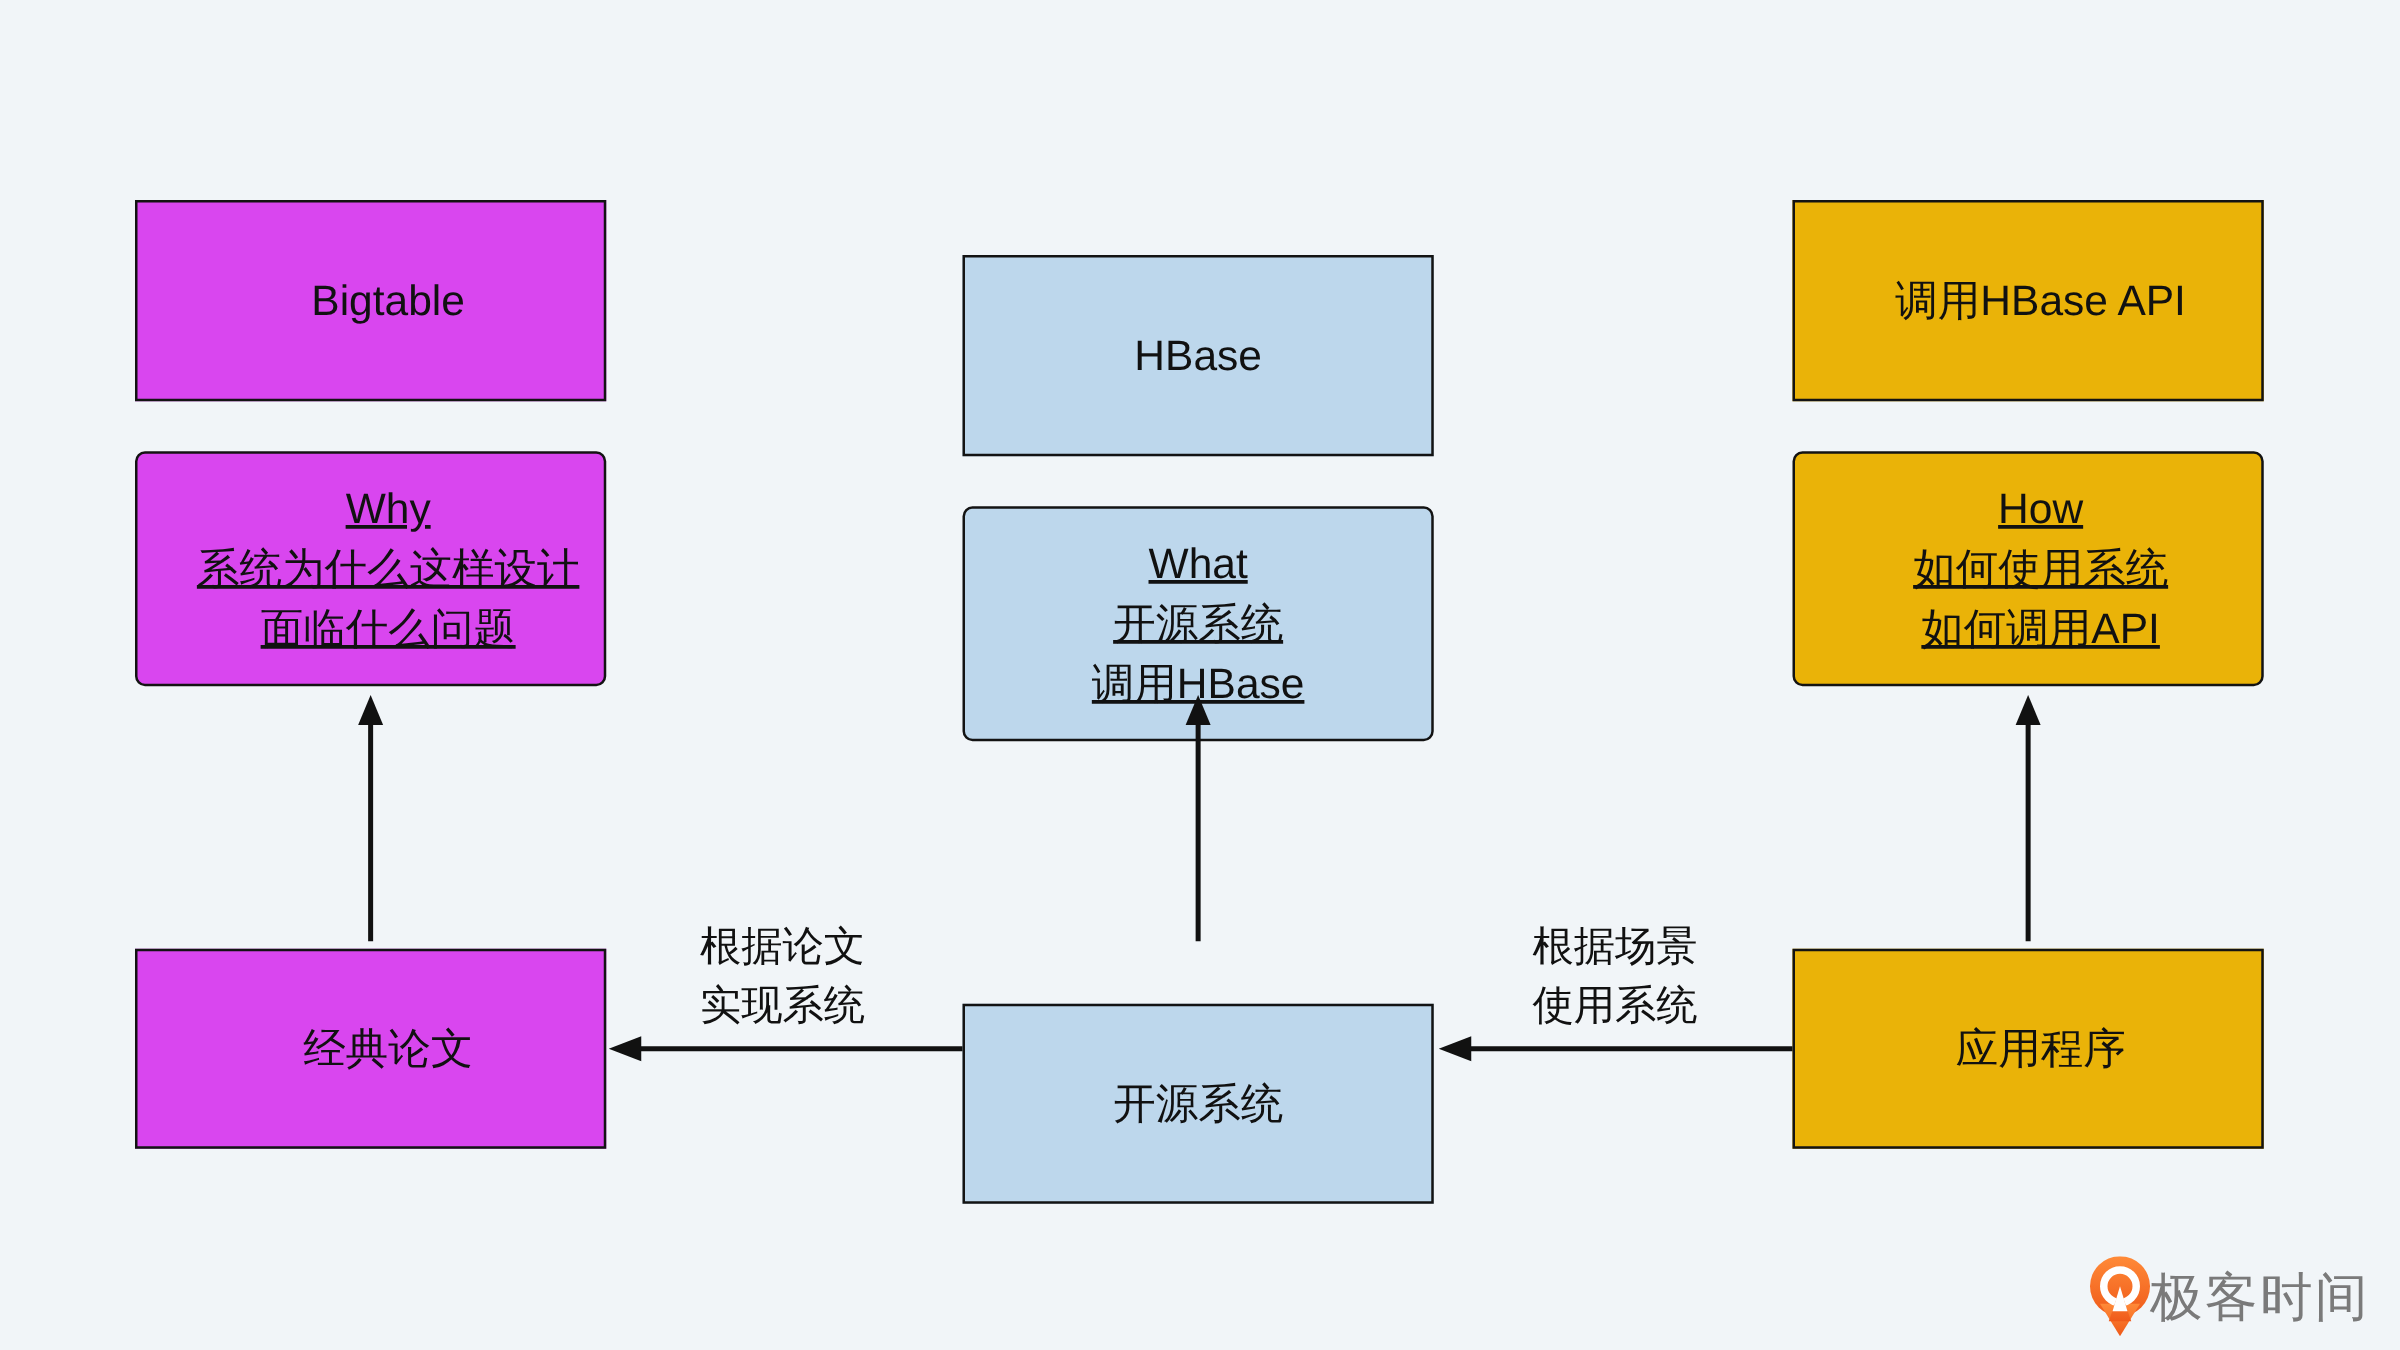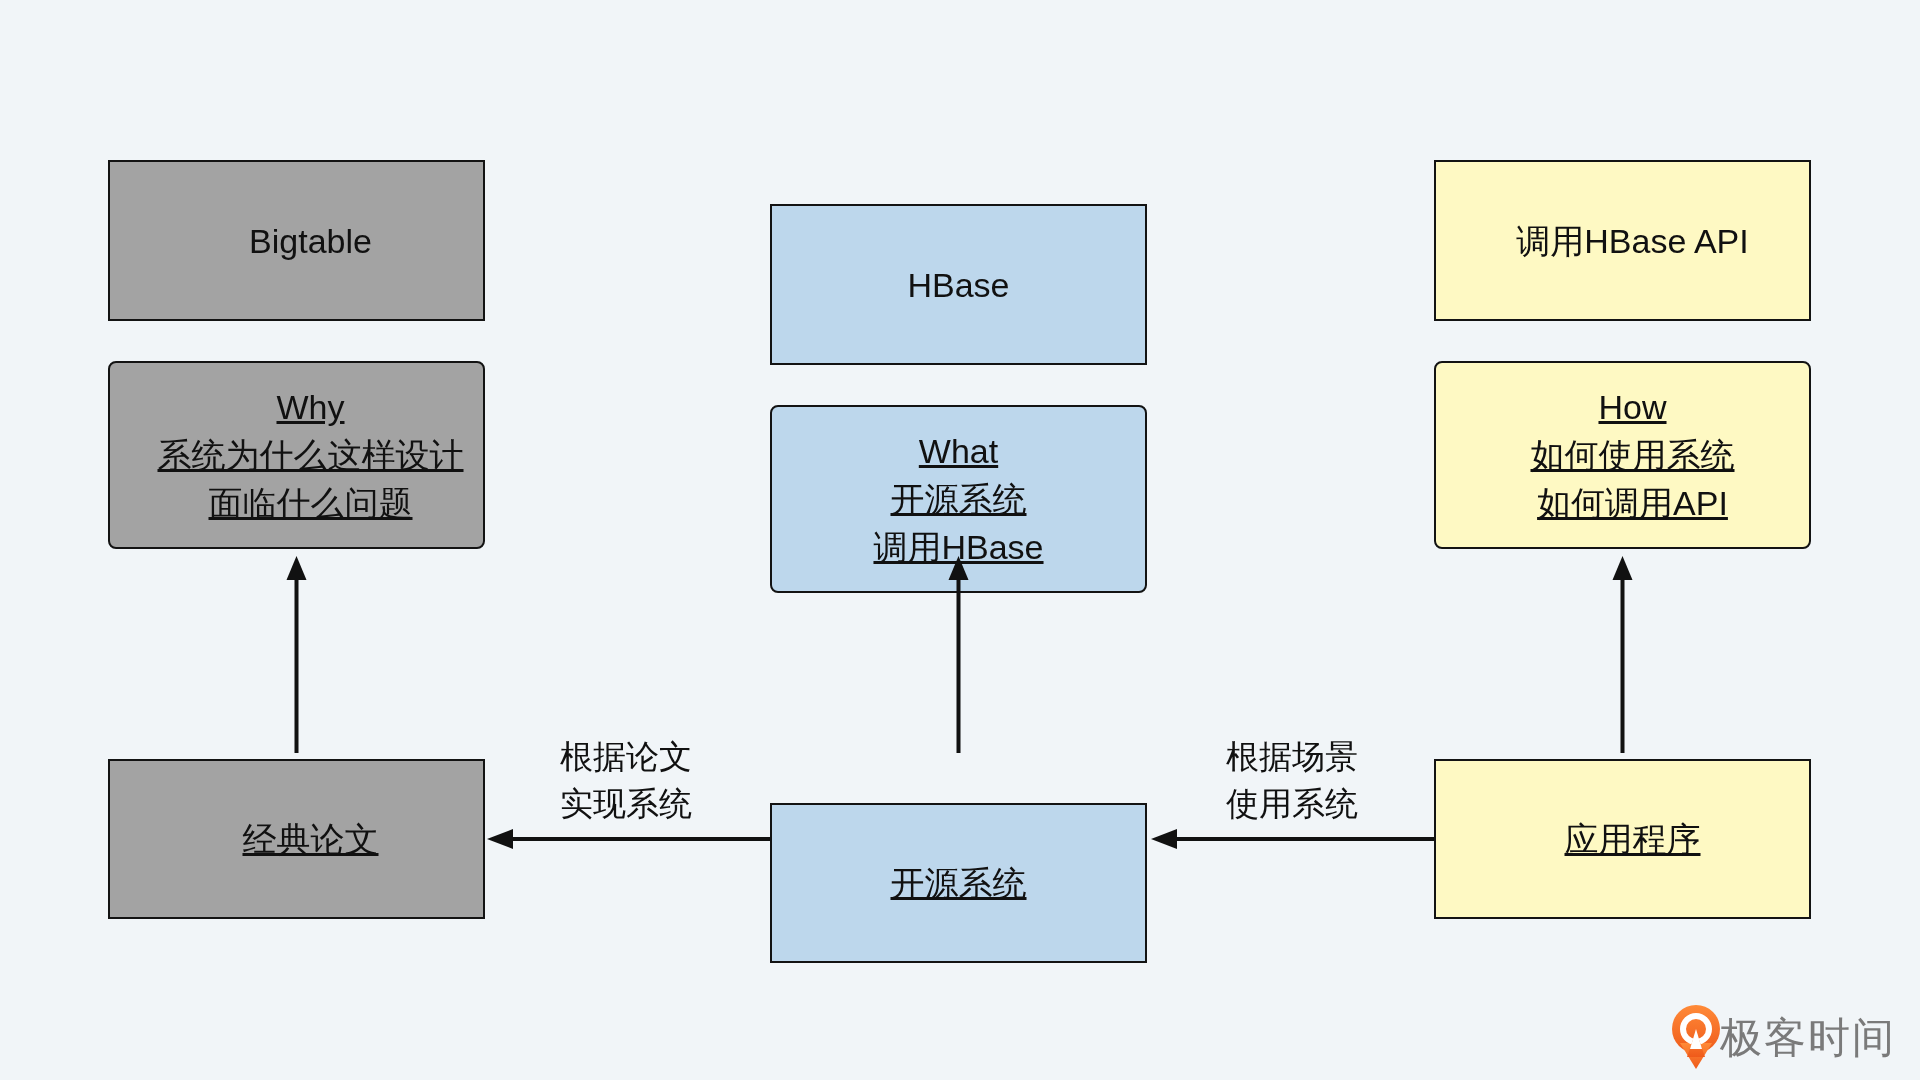--- a/index.html
+++ b/index.html
@@ -29,26 +29,26 @@
   }
   .node.rounded { border-radius: 8px; text-decoration: underline; }
 
   
   .c1 { left: 108px;  width: 377px; }
   .c2 { left: 770px;  width: 377px; margin-top: 44px; }
   .c3 { left: 1434px; width: 377px; }
   
   .r1 { top: 160px; height: 161px; }
   .r2 { top: 361px; height: 188px; }
-  .r3 { top: 759px; height: 160px; text-decoration: underline; }
+  .r3 { top: 759px; height: 160px; }
 
   
-  .fill1 { background: #a3a3a3; padding-left: 28px; }
+  .fill1 { background: #d946ef; padding-left: 28px; }
   .fill2 { background: #bdd7ec; }
-  .fill3 { background: #fef9c3; padding-left: 20px; }
+  .fill3 { background: #eab308; padding-left: 20px; }
 
   .arrow-layer {
     position: absolute;
     left: 0; top: 0;
     width: 1920px; height: 1080px;
     pointer-events: none;
   }
 
   .edge-label {
     position: absolute;

